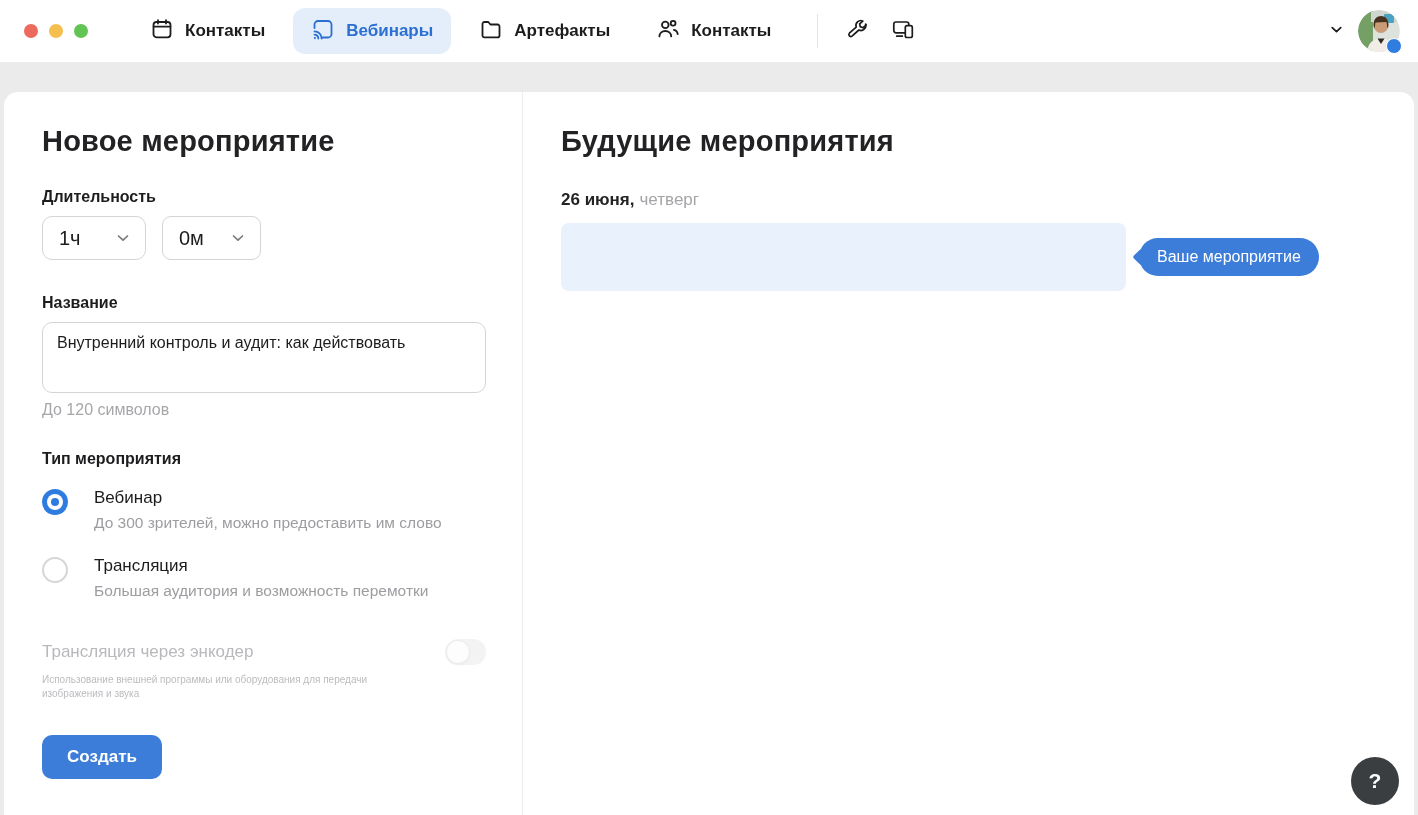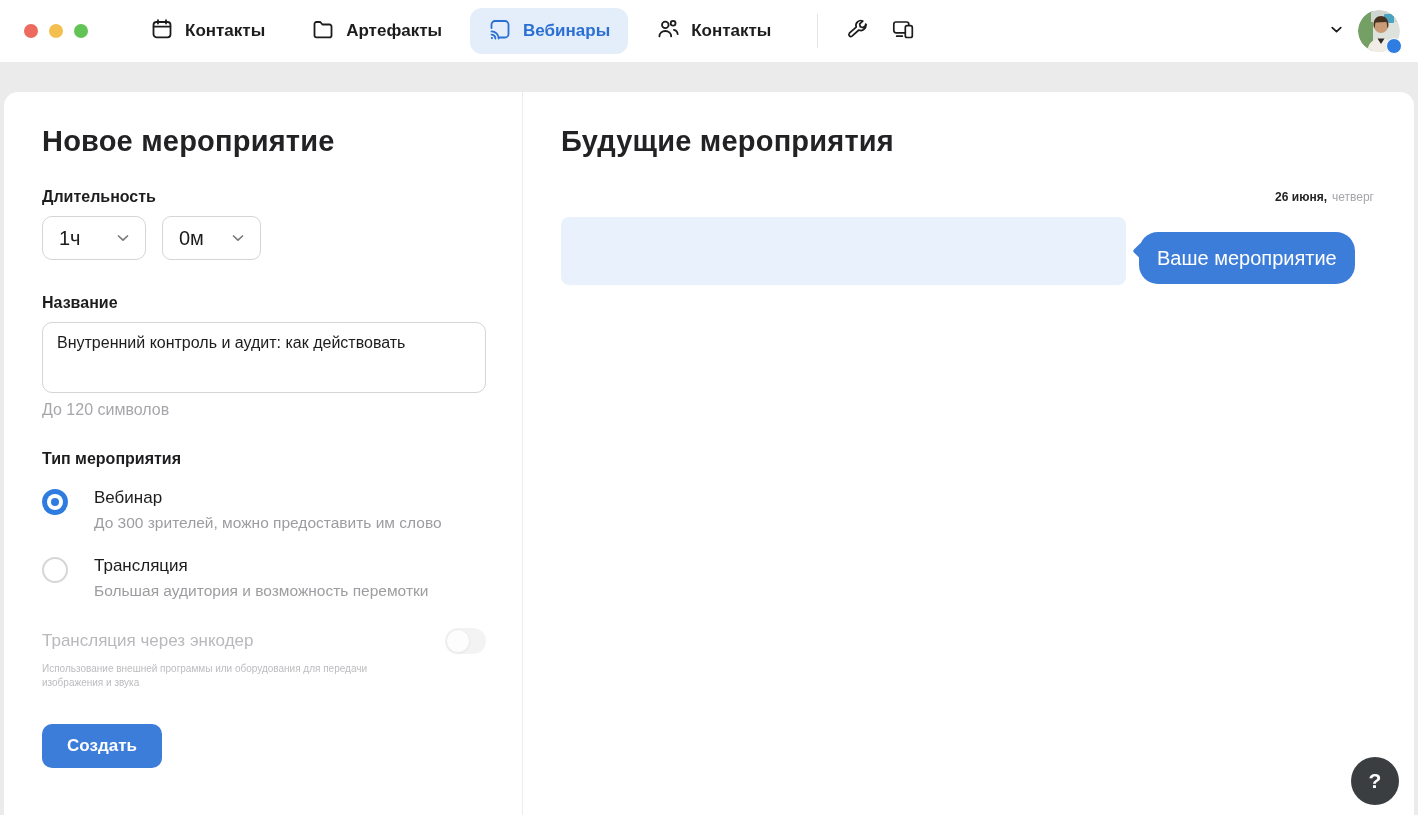--- a/index.html
+++ b/index.html
@@ -102,21 +102,21 @@
     border-radius:50%; background:#ffffff;
   }
   .radio.checked .radio-dot {
     position:absolute; left:4px; top:4px; width:8px; height:8px;
     border-radius:50%; background:#2e7ce0;
   }
   .radio.unchecked { border:2px solid #d6d6d9; background:#fff; }
   .radio-title { font-size:17px; color:#1c1c1e; margin-bottom:6px; }
   .radio-desc { font-size:15.5px; color:#9d9da1; }
 
-  .encoder { margin-top:28px; }
+  .encoder { margin-top:39px; }
   .encoder-head { display:flex; align-items:center; justify-content:space-between; width:444px; }
   .encoder-label { font-size:17px; color:#b9b9bd; }
   .toggle {
     width:41px; height:26px; border-radius:13px;
     background:#f3f3f4; position:relative; flex:none; cursor:default;
   }
   .toggle-knob {
     position:absolute; left:1px; top:1px; width:24px; height:24px;
     border-radius:50%; background:#fdfdfd;
     border:1px solid #ececee; box-shadow:0 1px 2px rgba(0,0,0,.04);
@@ -130,29 +130,29 @@
   .btn {
     height:44px; border:none; border-radius:10px;
     font-size:17px; font-weight:600; cursor:pointer;
     font-family:"Liberation Sans", sans-serif;
     display:flex; align-items:center; justify-content:center;
   }
   .btn-primary { background:#3d7dda; color:#ffffff; padding:0 25px; }
   .btn-secondary { background:#ececec; color:#1c1c1e; padding:0 27px; }
 
   
-  .date-row { font-size:12px; font-weight:700; color:#242426; margin-bottom:13px;text-align:right; }
+  .date-row { font-size:17px; font-weight:700; color:#242426; margin-bottom:13px; }
   .date-weekday { color:#a5a5a9; font-weight:400; margin-left:5px; }
   .event-wrap { position:relative; width:565px; }
   .event-block { height:68px; border-radius:8px; background:#e9f1fc; cursor:pointer; }
   .tooltip {
-    position:absolute; left:578px; top:15px; height:52px;
+    position:absolute; left:578px; top:15px; height:38px;
     background:#3d7dda; color:#fff; border-radius:19px;
     display:flex; align-items:center; padding:0 18px;
-    font-size:20px; white-space:nowrap;
+    font-size:16px; white-space:nowrap;
   }
   .tooltip-arrow {
     position:absolute; left:-4px; top:13px; width:12px; height:12px;
     background:#3d7dda; border-radius:2px; transform:rotate(45deg);
   }
 
   
   .help-btn {
     position:absolute; left:1351px; top:757px;
     width:48px; height:48px; border-radius:50%;
@@ -176,39 +176,39 @@
     <div class="tab">
       <span>
         <svg width="24" height="24" viewBox="0 0 24 24" fill="none" stroke="currentColor" stroke-width="1.8" stroke-linecap="round" stroke-linejoin="round">
           <rect x="3.5" y="5" width="17" height="15.3" rx="3"></rect>
           <path d="M8 3.2v3.4M16 3.2v3.4M3.7 9.7h16.6"></path>
         </svg>
       </span>
       <span>Контакты</span>
     </div>
 
-    <div class="tab">
-      <span>
-        <svg width="24" height="24" viewBox="0 0 24 24" fill="none" stroke="currentColor" stroke-width="1.8" stroke-linecap="round" stroke-linejoin="round">
-          <path d="M3.5 18.4V6.9A1.9 1.9 0 0 1 5.4 5h3.9l2.1 2.5h7.2a1.9 1.9 0 0 1 1.9 1.9v9a1.9 1.9 0 0 1-1.9 1.9H5.4a1.9 1.9 0 0 1-1.9-1.9z"></path>
-        </svg>
-      </span>
-      <span>Артефакты</span>
-    </div>
-
     <div class="tab active">
       <span>
         <svg width="24" height="24" viewBox="0 0 24 24" fill="none" stroke="currentColor" stroke-width="1.8" stroke-linecap="round" stroke-linejoin="round">
           <path d="M10.8 20.5H17a3.5 3.5 0 0 0 3.5-3.5V7.5A3.5 3.5 0 0 0 17 4H7A3.5 3.5 0 0 0 3.5 7.5v3.6"></path>
           <path d="M3.5 17.6a3.9 3.9 0 0 1 3.9 3.9"></path>
           <path d="M3.5 14.4a7.1 7.1 0 0 1 7.1 7.1"></path>
           <circle cx="3.9" cy="21.1" r="1.1" fill="currentColor" stroke="none"></circle>
         </svg>
       </span>
       <span>Вебинары</span>
+    </div>
+
+    <div class="tab">
+      <span>
+        <svg width="24" height="24" viewBox="0 0 24 24" fill="none" stroke="currentColor" stroke-width="1.8" stroke-linecap="round" stroke-linejoin="round">
+          <path d="M3.5 18.4V6.9A1.9 1.9 0 0 1 5.4 5h3.9l2.1 2.5h7.2a1.9 1.9 0 0 1 1.9 1.9v9a1.9 1.9 0 0 1-1.9 1.9H5.4a1.9 1.9 0 0 1-1.9-1.9z"></path>
+        </svg>
+      </span>
+      <span>Артефакты</span>
     </div>
 
     <div class="tab">
       <span>
         <svg width="24" height="24" viewBox="0 0 24 24" fill="none" stroke="currentColor" stroke-width="1.8" stroke-linecap="round" stroke-linejoin="round">
           <circle cx="9.3" cy="7.9" r="3.3"></circle>
           <path d="M3.4 19.4c.1-3.2 2.8-5.4 5.9-5.4s5.8 2.2 5.9 5.4"></path>
           <circle cx="17.1" cy="6.3" r="2.4"></circle>
           <path d="M17.9 12.8c2.1.4 3.6 2.1 3.8 4.3"></path>
         </svg>

